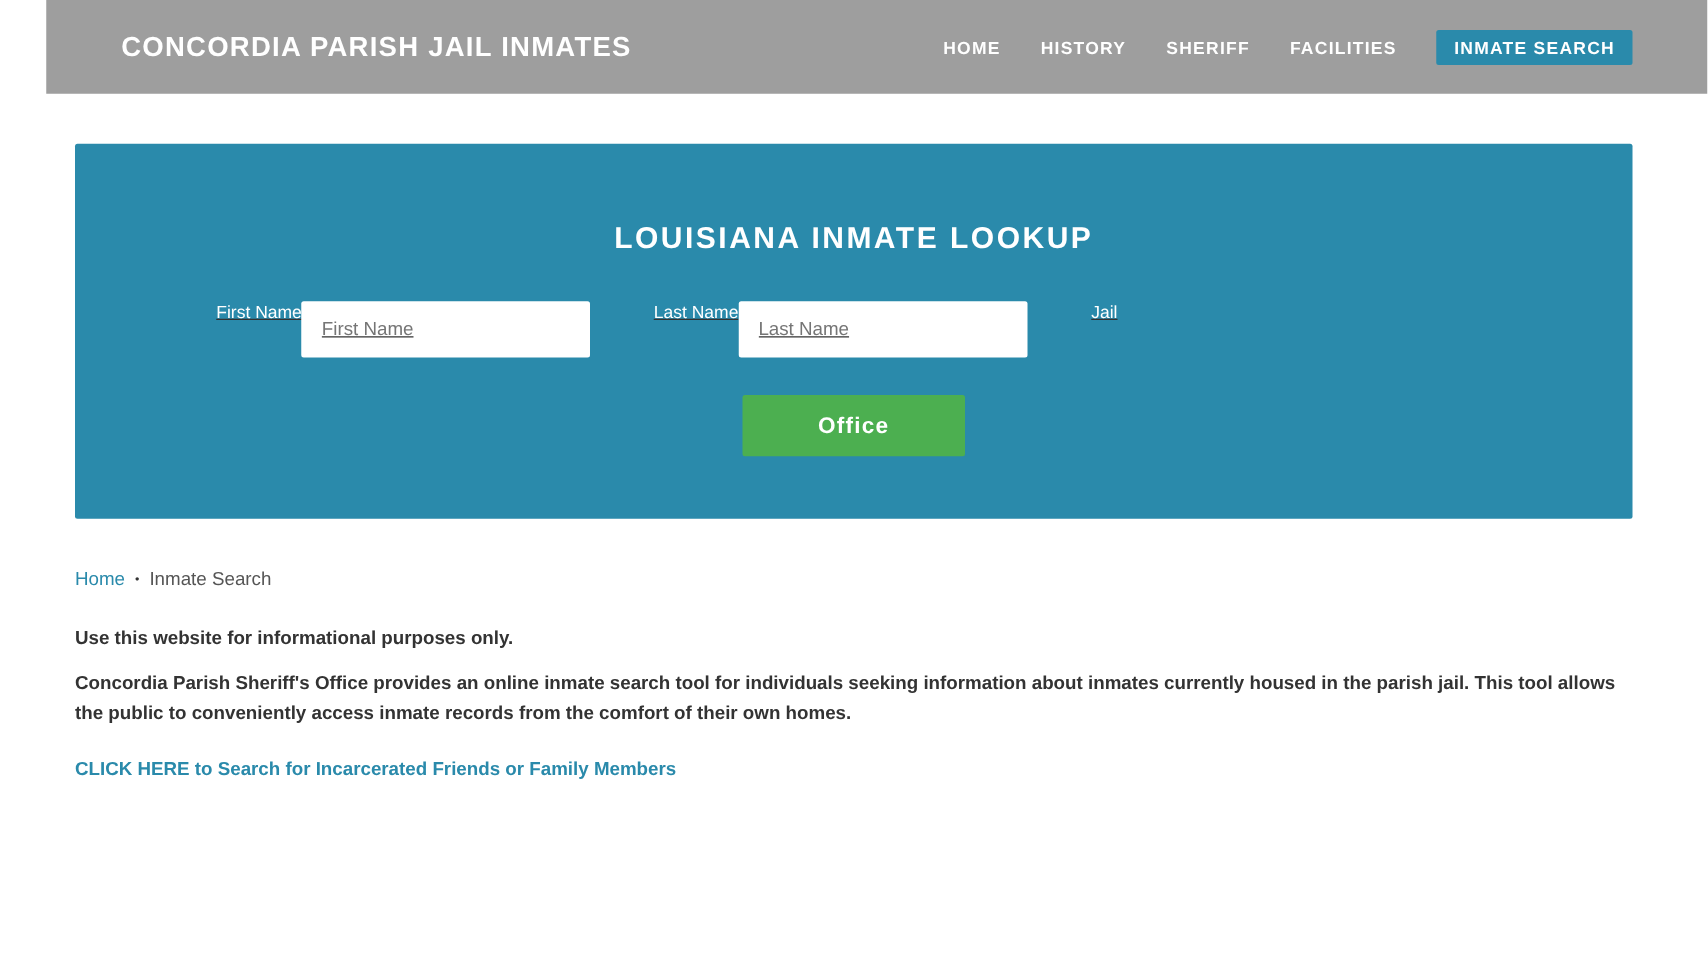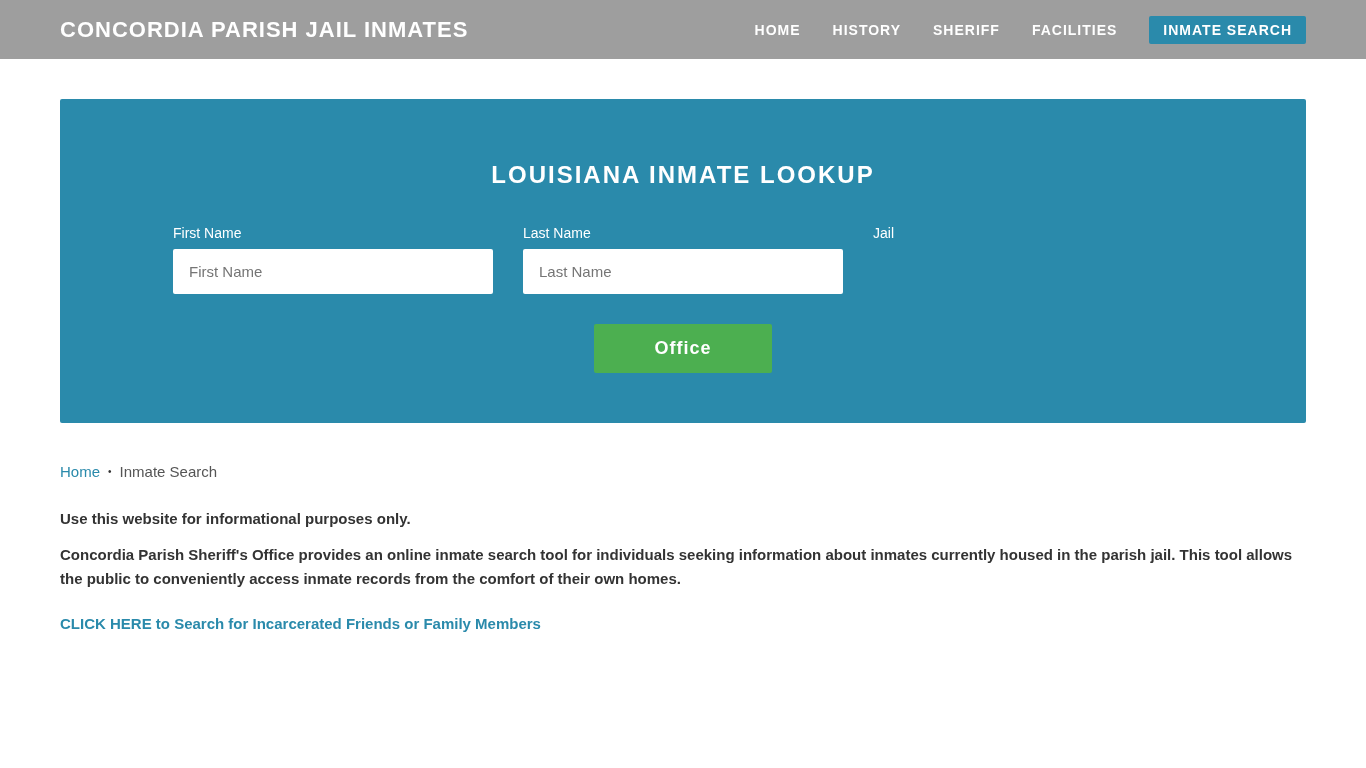--- a/index.html
+++ b/index.html
@@ -16,21 +16,22 @@
       min-height: 768px;
     }
 
     
     .header {
       background-color: #9e9e9e;
       display: flex;
       align-items: center;
       justify-content: space-between;
       padding: 0 60px;
-      height: 59px;
+      height: 75px;
+      margin-left: 37px;
     }
 
     .site-title {
       color: #ffffff;
       font-size: 22px;
       font-weight: 900;
       letter-spacing: 1px;
       text-transform: uppercase;
     }
 
@@ -76,23 +77,24 @@
 
     .form-row {
       display: flex;
       gap: 30px;
       justify-content: center;
       margin-bottom: 30px;
     }
 
     .form-field {
       display: flex;
-      flex-direction: column;
+      flex-direction: row;
       flex: 1;
       max-width: 320px;
+      text-decoration: underline;
     }
 
     .form-label {
       color: #ffffff;
       font-size: 14px;
       font-weight: 400;
       margin-bottom: 8px;
     }
 
     .form-input {

